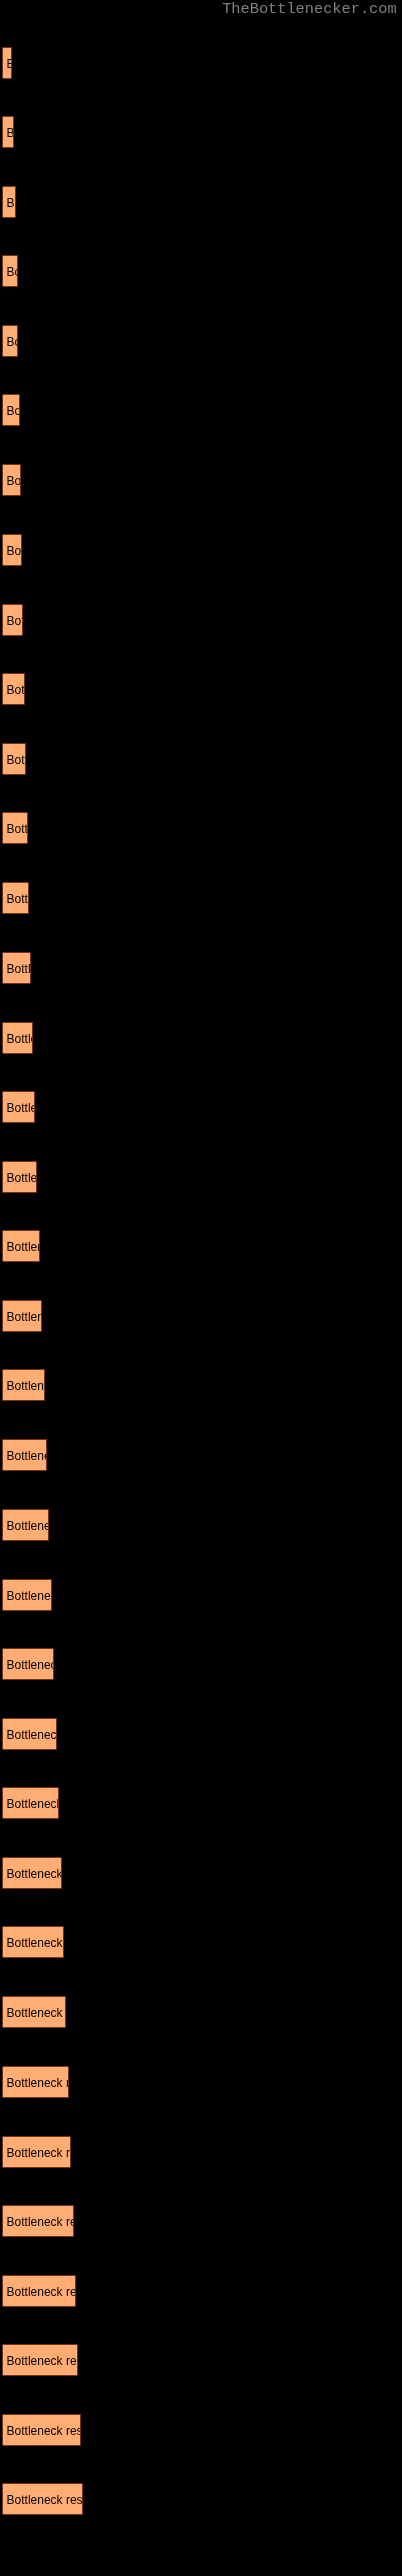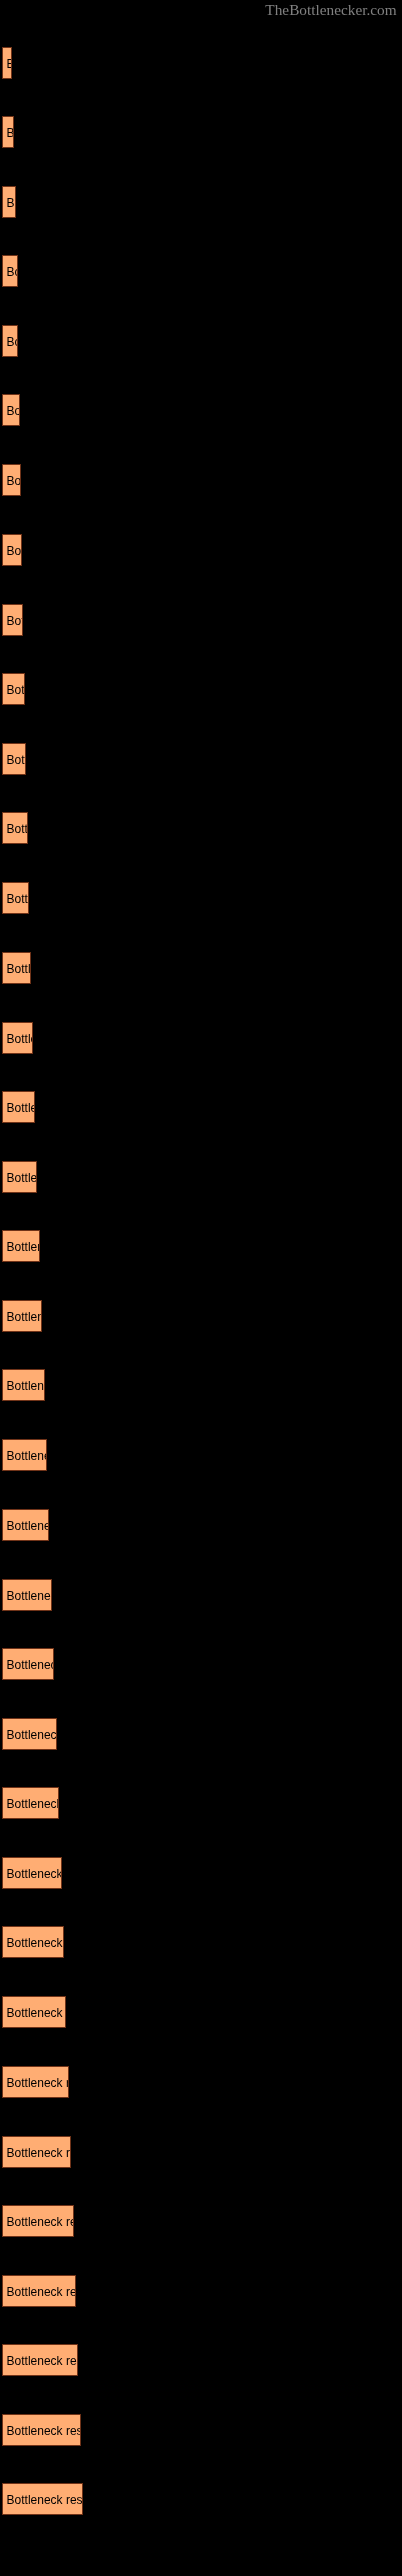--- a/index.html
+++ b/index.html
@@ -22,21 +22,21 @@
     top: 0;
     width: 403px;
     height: 2576px;
     background: #000000;
   }
 
   .watermark {
     position: absolute;
     right: 6.4px;
     top: 0.8px;
-    font-family: Liberation Serif, serif;
+    font-family: Liberation Mono, monospace;
     font-size: 15.3px;
     line-height: 17.7px;
     color: #808080;
     letter-spacing: 0px;
     white-space: nowrap;
     user-select: none;
   }
 
   .plot-area {
     position: absolute;

